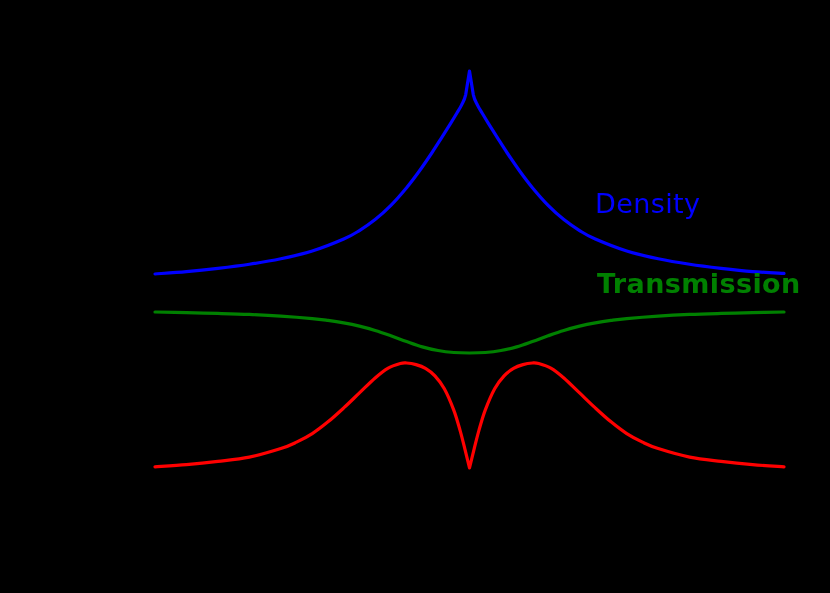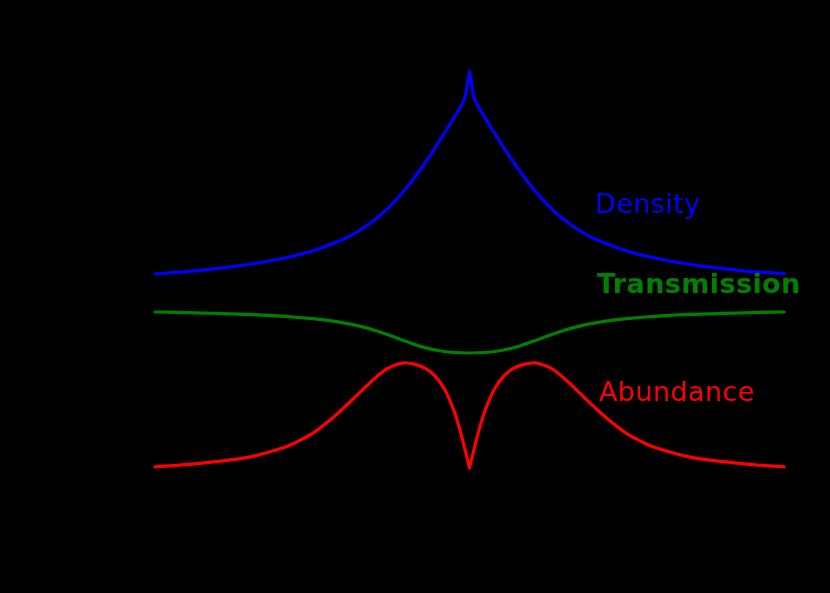--- a/index.html
+++ b/index.html
@@ -63,15 +63,14 @@
     <rect x="0" y="0" width="830" height="593" fill="#000000"></rect>
     <path class="curve-path" id="path-density" d="M 155.00 274.00 C 160.24 273.59, 175.97 272.51, 186.45 271.56 C 196.93 270.62, 207.42 269.53, 217.90 268.32 C 228.38 267.10, 238.87 265.85, 249.35 264.26 C 259.83 262.67, 270.32 260.97, 280.80 258.77 C 291.28 256.58, 301.77 254.34, 312.25 251.06 C 322.73 247.78, 335.84 242.50, 343.70 239.08 C 351.56 235.67, 354.18 233.81, 359.43 230.56 C 364.67 227.31, 369.91 223.79, 375.15 219.60 C 380.39 215.40, 385.63 210.70, 390.88 205.39 C 396.12 200.07, 401.88 193.41, 406.60 187.73 C 411.32 182.04, 414.99 177.07, 419.18 171.28 C 423.37 165.50, 428.09 158.49, 431.76 153.01 C 435.43 147.53, 438.05 143.34, 441.19 138.40 C 444.34 133.46, 448.01 127.60, 450.63 123.37 C 453.25 119.14, 455.09 116.10, 456.92 113.02 C 458.75 109.94, 460.17 107.98, 461.64 104.90 C 463.11 101.82, 464.42 100.20, 465.73 94.55 L 469.50 71.00 L 473.27 94.55 C 474.58 100.20, 475.89 101.82, 477.36 104.90 C 478.83 107.98, 480.25 109.94, 482.08 113.02 C 483.91 116.10, 485.75 119.14, 488.37 123.37 C 490.99 127.60, 494.66 133.46, 497.81 138.40 C 500.95 143.34, 503.57 147.53, 507.24 153.01 C 510.91 158.49, 515.63 165.50, 519.82 171.28 C 524.01 177.07, 527.68 182.04, 532.40 187.73 C 537.12 193.41, 542.88 200.07, 548.13 205.39 C 553.37 210.70, 558.61 215.40, 563.85 219.60 C 569.09 223.79, 574.33 227.31, 579.58 230.56 C 584.82 233.81, 587.44 235.67, 595.30 239.08 C 603.16 242.50, 616.27 247.78, 626.75 251.06 C 637.23 254.34, 647.72 256.58, 658.20 258.77 C 668.68 260.97, 679.17 262.67, 689.65 264.26 C 700.13 265.85, 710.62 267.10, 721.10 268.32 C 731.58 269.53, 742.07 270.72, 752.55 271.56 C 763.03 272.41, 778.76 273.09, 784.00 273.39" stroke="#0000FF" stroke-width="3.2"></path>
     <path class="curve-path" id="path-transmission" d="M 155.00 312.00 C 160.24 312.10, 175.97 312.38, 186.45 312.62 C 196.93 312.85, 207.42 313.13, 217.90 313.44 C 228.38 313.74, 238.87 314.02, 249.35 314.46 C 259.83 314.90, 270.32 315.42, 280.80 316.10 C 291.28 316.78, 304.39 317.84, 312.25 318.56 C 320.11 319.28, 322.73 319.69, 327.98 320.40 C 333.22 321.12, 338.46 321.91, 343.70 322.87 C 348.94 323.82, 354.18 324.88, 359.43 326.14 C 364.67 327.41, 369.91 328.84, 375.15 330.45 C 380.39 332.06, 385.63 333.93, 390.88 335.78 C 396.12 337.63, 401.36 339.67, 406.60 341.52 C 411.84 343.37, 417.08 345.35, 422.32 346.85 C 427.57 348.35, 432.81 349.60, 438.05 350.54 C 443.29 351.48, 448.53 352.10, 453.77 352.51 C 459.02 352.92, 464.26 353.00, 469.50 353.00 C 474.74 353.00, 479.98 352.92, 485.23 352.51 C 490.47 352.10, 495.71 351.48, 500.95 350.54 C 506.19 349.60, 511.43 348.35, 516.67 346.85 C 521.92 345.35, 527.16 343.37, 532.40 341.52 C 537.64 339.67, 542.88 337.63, 548.13 335.78 C 553.37 333.93, 558.61 332.06, 563.85 330.45 C 569.09 328.84, 574.33 327.41, 579.58 326.14 C 584.82 324.88, 590.06 323.82, 595.30 322.87 C 600.54 321.91, 605.78 321.12, 611.02 320.40 C 616.27 319.69, 618.89 319.28, 626.75 318.56 C 634.61 317.84, 647.72 316.78, 658.20 316.10 C 668.68 315.42, 679.17 314.90, 689.65 314.46 C 700.13 314.02, 710.62 313.74, 721.10 313.44 C 731.58 313.13, 742.07 312.85, 752.55 312.62 C 763.03 312.38, 778.76 312.10, 784.00 312.00" stroke="#008000" stroke-width="3.2"></path>
     <path class="curve-path" id="path-abundance" d="M 155.00 466.79 C 160.24 466.43, 175.97 465.54, 186.45 464.65 C 196.93 463.76, 207.42 462.69, 217.90 461.44 C 228.38 460.19, 238.87 459.30, 249.35 457.16 C 259.83 455.02, 272.94 451.10, 280.80 448.60 C 288.66 446.10, 291.28 444.68, 296.52 442.18 C 301.77 439.68, 307.01 437.01, 312.25 433.62 C 317.49 430.23, 322.73 426.13, 327.98 421.85 C 333.22 417.57, 338.46 412.75, 343.70 407.94 C 348.94 403.13, 354.18 397.95, 359.43 392.96 C 364.67 387.97, 370.43 382.08, 375.15 377.98 C 379.87 373.88, 383.54 370.76, 387.73 368.35 C 391.92 365.94, 397.17 364.43, 400.31 363.53 C 403.45 362.64, 403.98 362.82, 406.60 363.00 C 409.22 363.18, 412.89 363.71, 416.03 364.61 C 419.18 365.50, 422.32 366.48, 425.47 368.35 C 428.62 370.22, 431.76 372.45, 434.91 375.84 C 438.05 379.23, 441.20 382.97, 444.34 388.68 C 447.49 394.39, 451.15 403.13, 453.77 410.08 C 456.40 417.03, 458.23 423.99, 460.06 430.41 C 461.90 436.83, 463.21 442.36, 464.78 448.60 L 469.50 467.86 L 474.22 448.60 C 475.79 442.36, 477.10 436.83, 478.94 430.41 C 480.77 423.99, 482.60 417.03, 485.23 410.08 C 487.85 403.13, 491.52 394.39, 494.66 388.68 C 497.81 382.97, 500.95 379.23, 504.10 375.84 C 507.24 372.45, 510.38 370.22, 513.53 368.35 C 516.67 366.48, 519.82 365.50, 522.96 364.61 C 526.11 363.71, 529.78 363.18, 532.40 363.00 C 535.02 362.82, 535.55 362.64, 538.69 363.53 C 541.84 364.43, 547.08 365.94, 551.27 368.35 C 555.46 370.76, 559.13 373.88, 563.85 377.98 C 568.57 382.08, 574.33 387.97, 579.58 392.96 C 584.82 397.95, 590.06 403.13, 595.30 407.94 C 600.54 412.75, 605.78 417.57, 611.02 421.85 C 616.27 426.13, 621.51 430.23, 626.75 433.62 C 631.99 437.01, 637.23 439.68, 642.48 442.18 C 647.72 444.68, 650.34 446.10, 658.20 448.60 C 666.06 451.10, 679.17 455.02, 689.65 457.16 C 700.13 459.30, 710.62 460.19, 721.10 461.44 C 731.58 462.69, 742.07 463.76, 752.55 464.65 C 763.03 465.54, 778.76 466.43, 784.00 466.79" stroke="#FF0000" stroke-width="3.2"></path>
   </svg>
 
   <div class="curve-label" id="label-density" style="color: rgb(0, 0, 255);">Density</div>
 
   <div class="curve-label" id="label-transmission" style="color: rgb(0, 128, 0); font-weight: bold;">Transmission</div>
 
-  <div class="curve-label" id="label-abundance" style="color: rgb(255, 0, 0);">Abundance</div>
 
 </div>
 
 </body></html>

